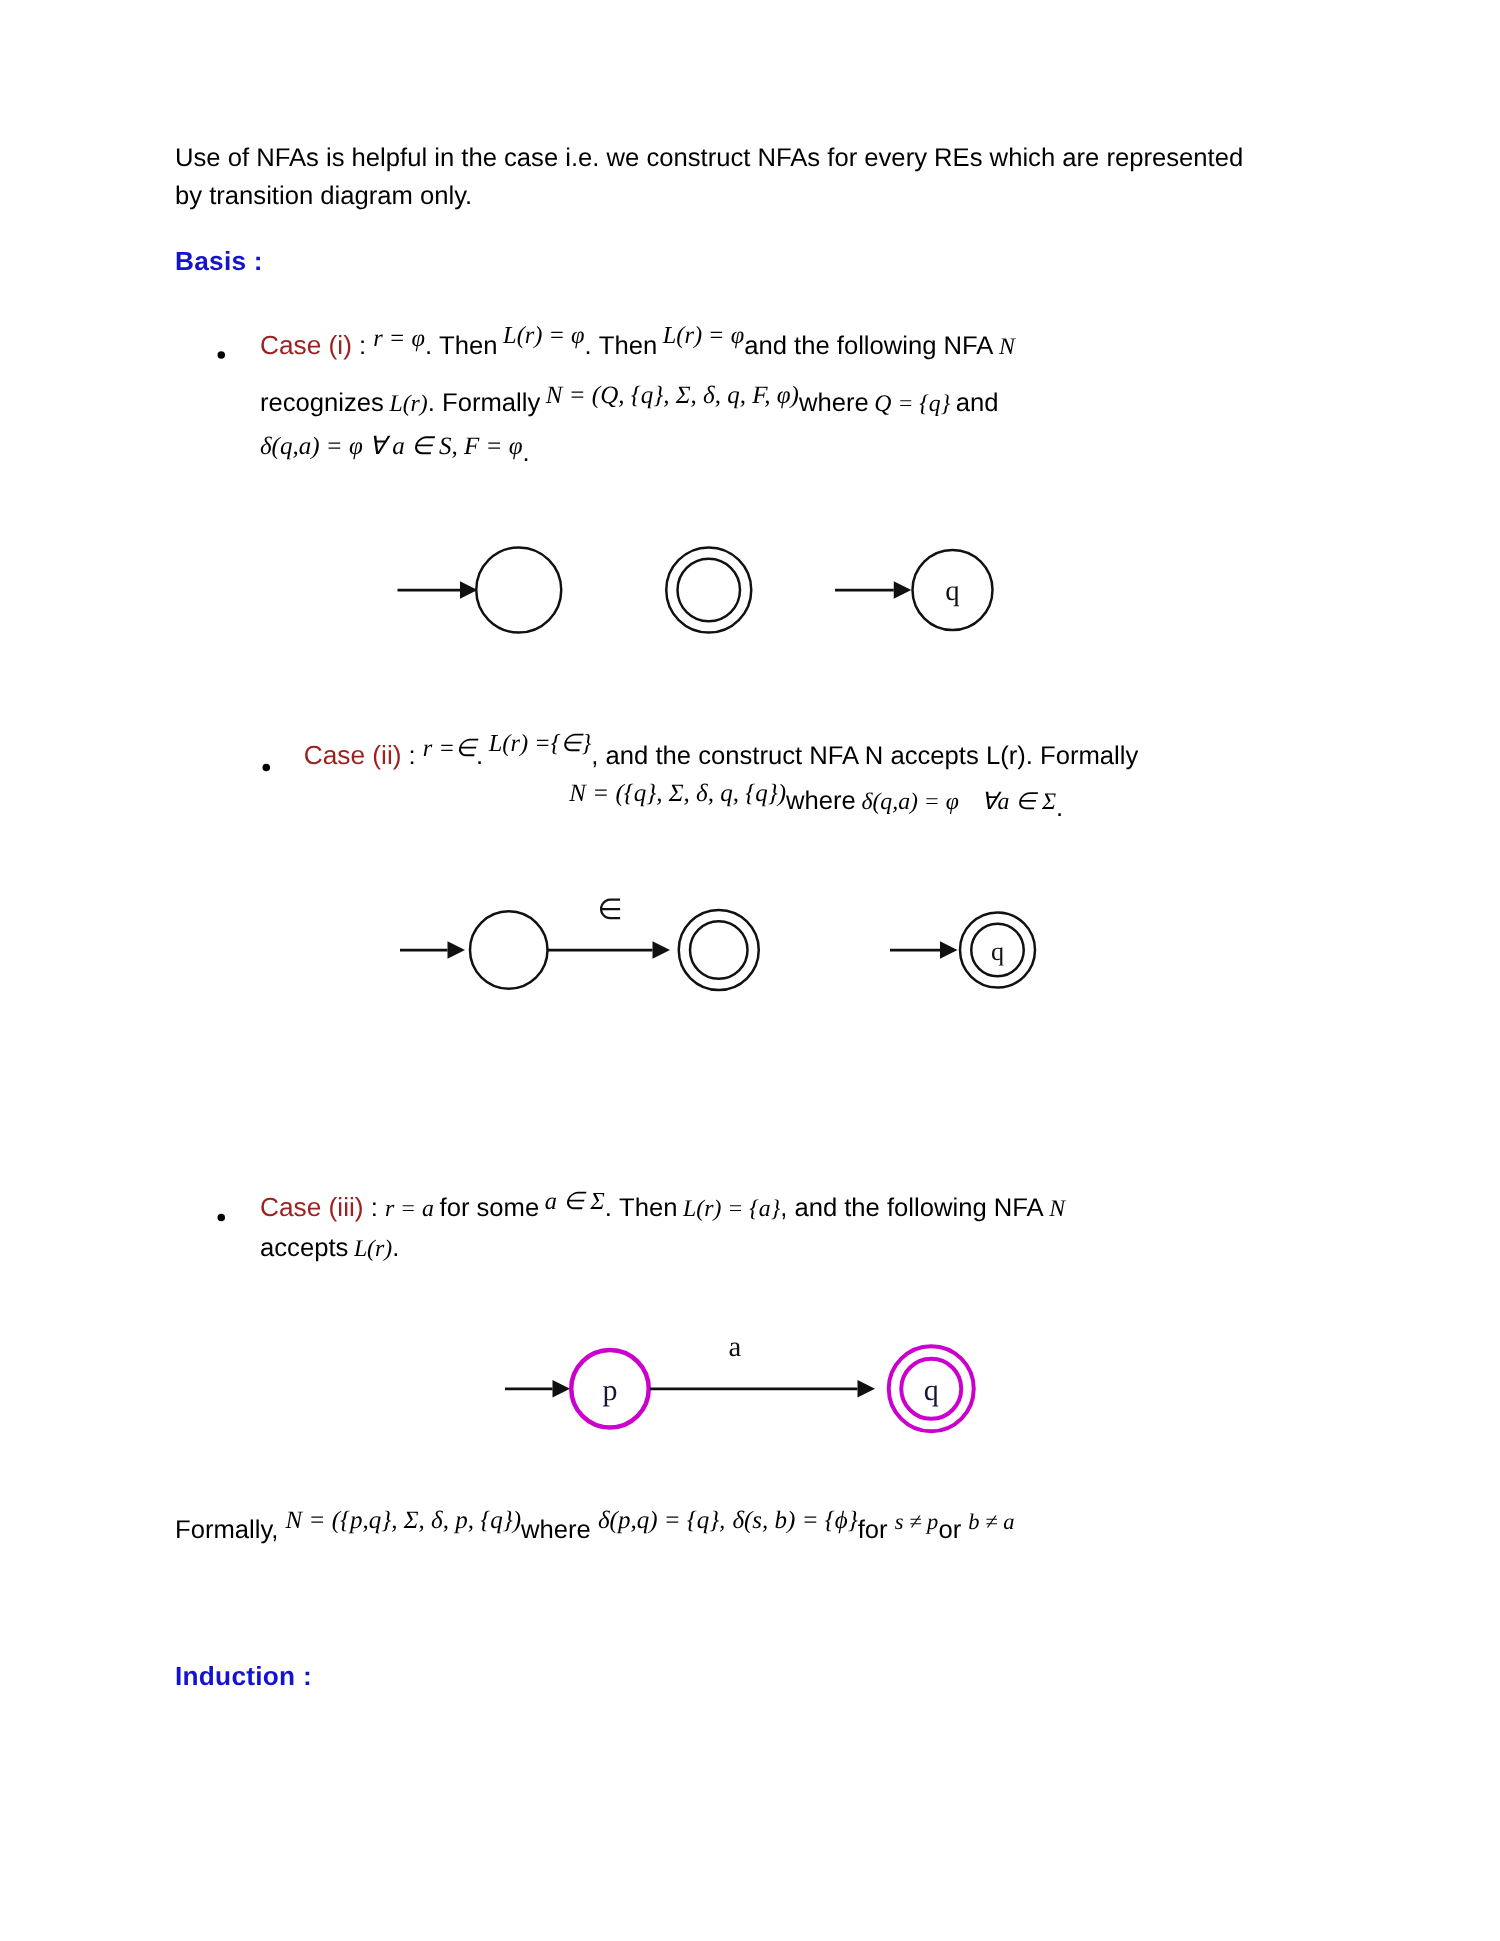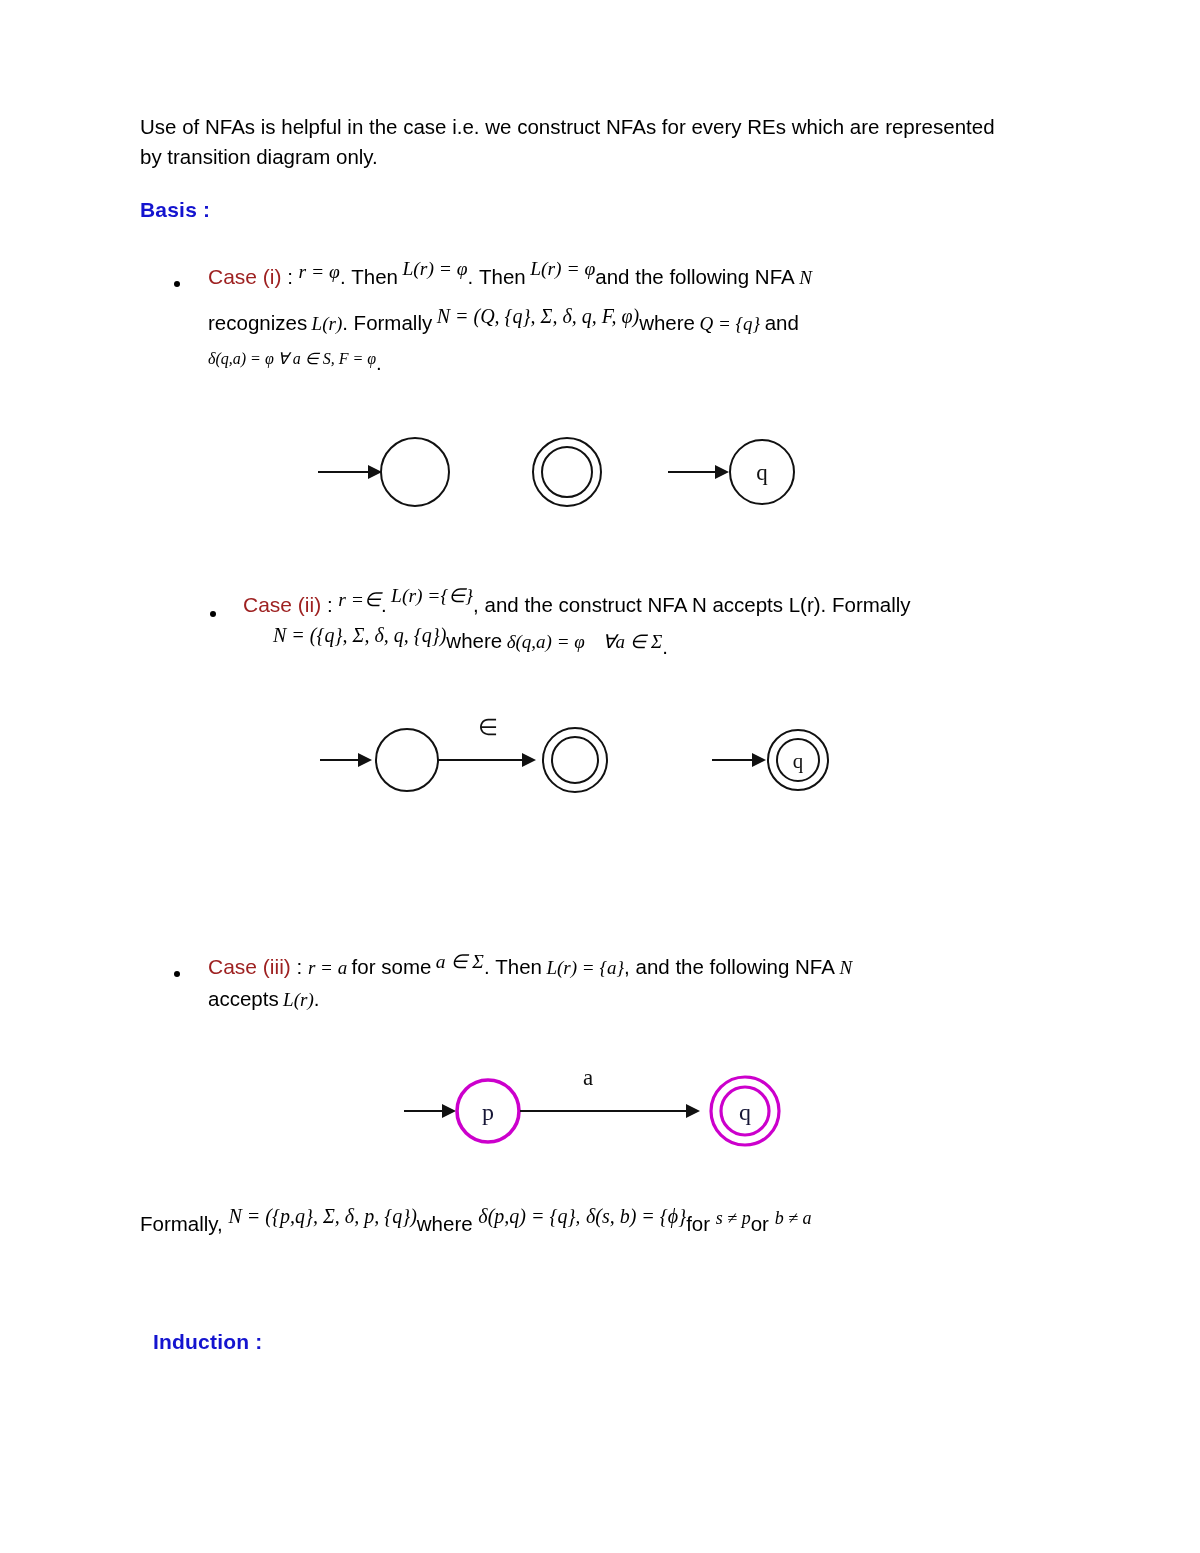--- a/index.html
+++ b/index.html
@@ -40,21 +40,20 @@
     letter-spacing: 0.2px;
   }
   .heading-induction {
     position: absolute;
     left: 140px;
     top: 1330px;
     font-size: 21px;
     font-weight: bold;
     color: #1414cf;
     letter-spacing: 0.2px;
-    margin-left: 13px;
   }
 
   
   .bullet-dot {
     position: absolute;
     width: 6px; height: 6px;
     background: #000;
     border-radius: 50%;
   }
 
@@ -99,20 +98,21 @@
   #case-i .l3 { margin-top: 4px; line-height: 26px; }
 
   #case-ii {
     position: absolute;
     left: 243px;
     top: 593px;
     width: 790px;
   }
   #case-ii .l2 {
     margin-top: 12px;
+    text-align: center;
     padding-left: 30px;
   }
 
   #case-iii {
     position: absolute;
     left: 208px;
     top: 952px;
     width: 790px;
     line-height: 30px;
   }
@@ -162,21 +162,21 @@
       <span class="mth">N</span>
     </div>
     <div class="l2">
       <span class="txt">recognizes</span>
       <span class="mth">L(r)</span><span class="txt">. Formally</span>
       <span class="sup-math nowrap" style="font-style:italic; top:-7px; font-size:20px;">N = (Q, {q}, Σ, δ, q, F, φ)</span><span class="txt">where</span>
       <span class="mth">Q = {q}</span>
       <span class="txt">and</span>
     </div>
     <div class="l3">
-      <span class="mth" style="font-size:16px;">δ(q,a) = φ ∀ a ∈ S, F = φ</span><span class="txt" style="position:relative; top:6px;">.</span>
+      <span class="mth" style="font-size:20px;">δ(q,a) = φ ∀ a ∈ S, F = φ</span><span class="txt" style="position:relative; top:6px;">.</span>
     </div>
   </div>
 
   <div class="diagram" id="diagram-1">
     <svg width="520" height="120" viewBox="0 0 520 120" xmlns="http://www.w3.org/2000/svg">
 
       <g>
         <line x1="28" y1="57" x2="78" y2="57" stroke="#111" stroke-width="2.2"></line>
         <polygon points="78,50 92,57 78,64" fill="#111"></polygon>
       </g>

